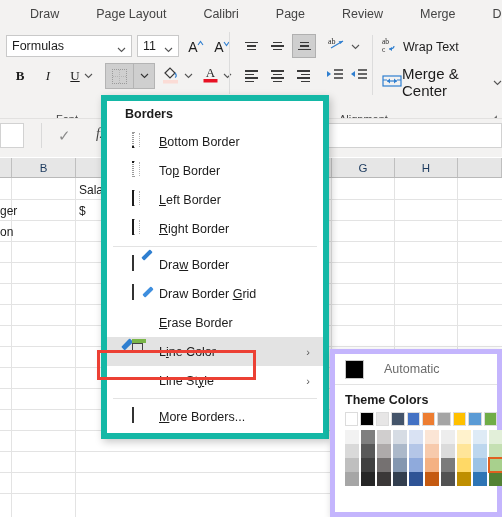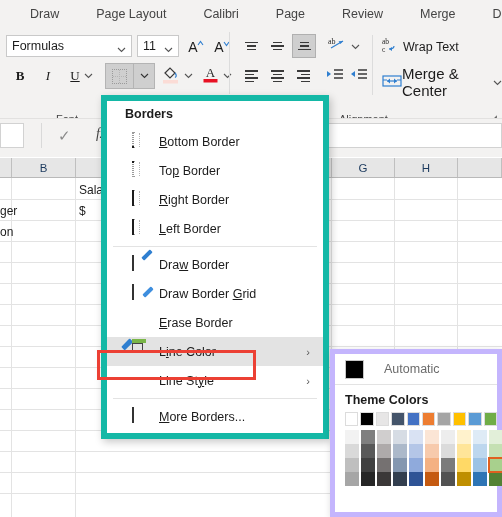--- a/index.html
+++ b/index.html
@@ -454,29 +454,29 @@
     <span class="mlabel"><u>B</u><span>ottom Border</span></span>
   </div>
   <div class="menu-item">
     <span class="micon">
       <span class="bicon"><span class="dotv"></span><span class="doth"></span><span class="edge e-top"></span></span>
     </span>
     <span class="mlabel">To<u>p</u> Border</span>
   </div>
   <div class="menu-item">
     <span class="micon">
+      <span class="bicon"><span class="dotv"></span><span class="doth"></span><span class="edge e-left"></span></span>
+    </span>
+    <span class="mlabel"><u>L</u>eft Border</span>
+  </div>
+  <div class="menu-item">
+    <span class="micon">
       <span class="bicon"><span class="dotv"></span><span class="doth"></span><span class="edge e-right"></span></span>
     </span>
     <span class="mlabel"><u>R</u>ight Border</span>
-  </div>
-  <div class="menu-item">
-    <span class="micon">
-      <span class="bicon"><span class="dotv"></span><span class="doth"></span><span class="edge e-left"></span></span>
-    </span>
-    <span class="mlabel"><u>L</u>eft Border</span>
   </div>
 
   <div class="msep"></div>
 
 
   <div class="menu-item">
     <span class="micon">
       <span class="gicon" style="width:13px;height:13px;"></span><span class="pencil"></span>
     </span>
     <span class="mlabel">Dra<u>w</u> Border</span>

